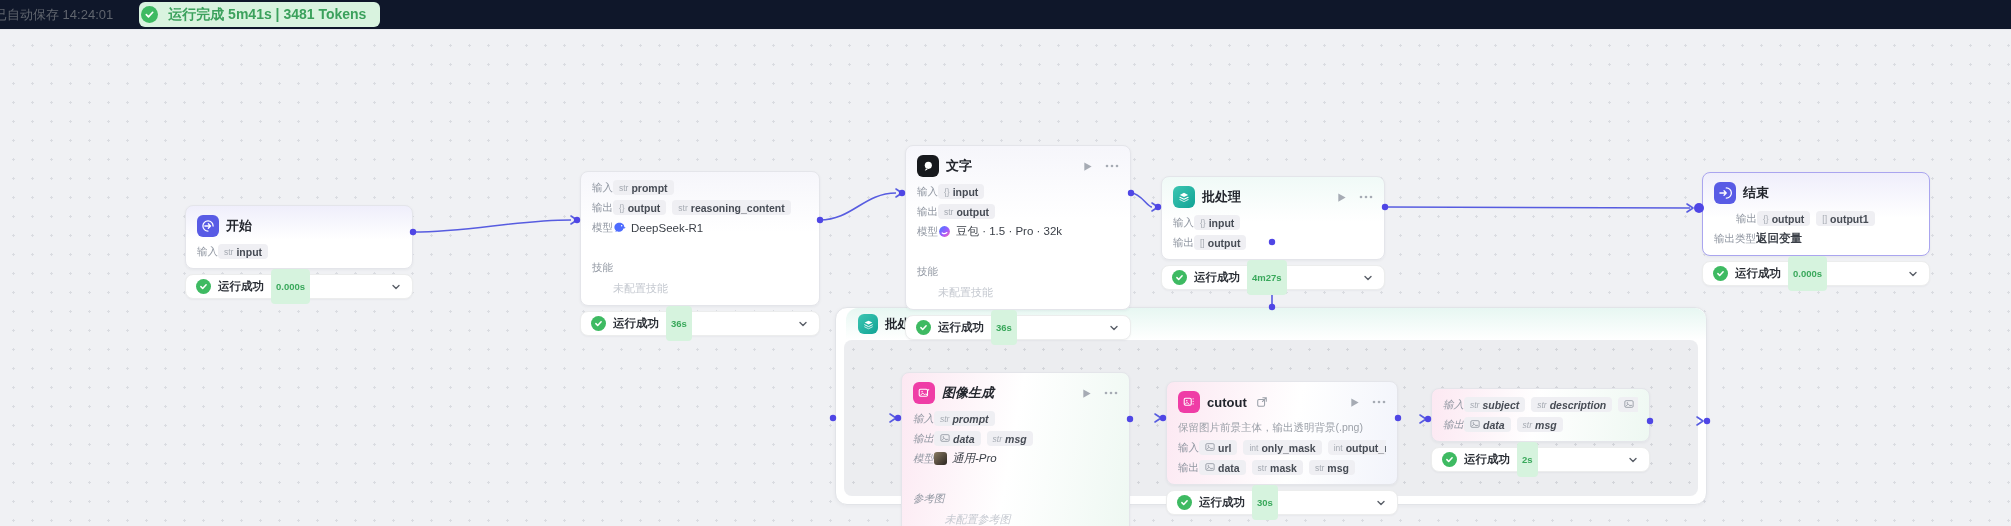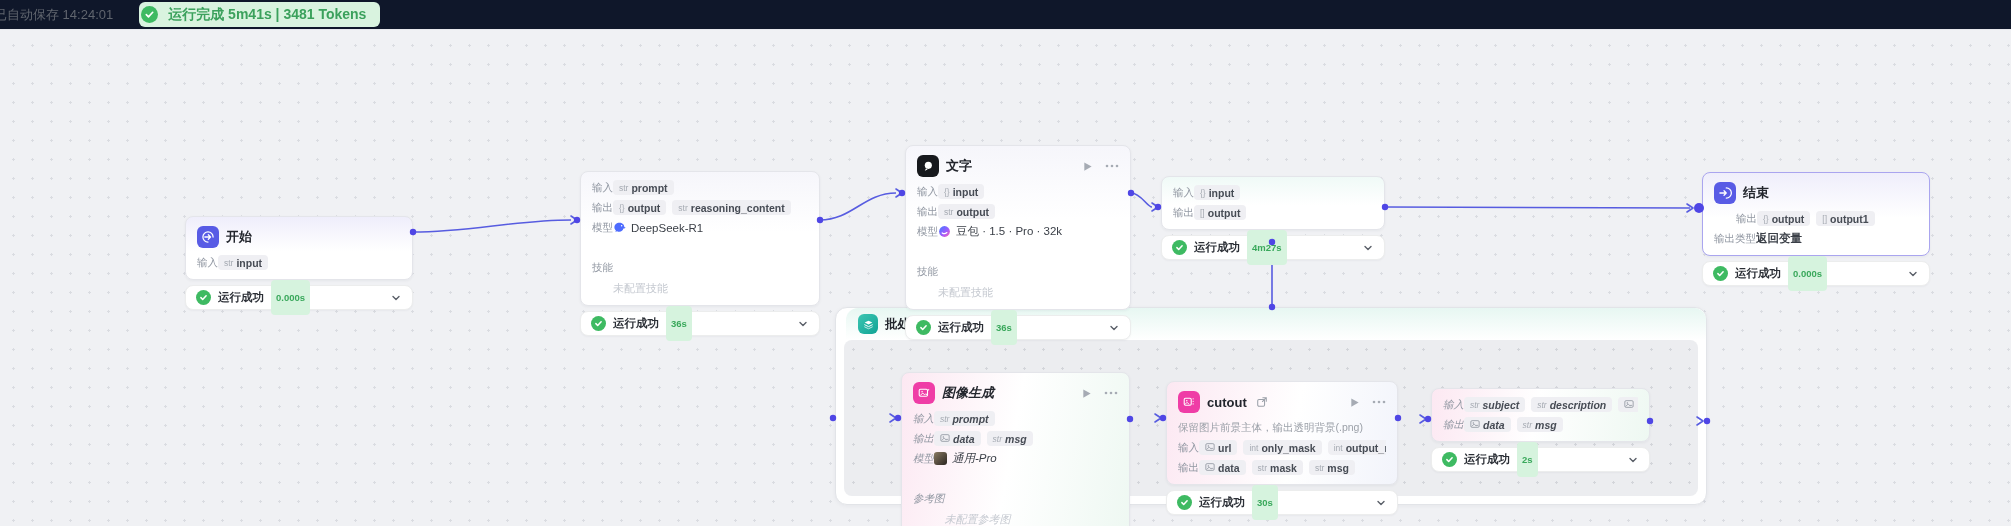--- a/index.html
+++ b/index.html
@@ -152,21 +152,21 @@
       <path d="M1155,384 L1161,388 L1155,392" stroke="#575ce0" stroke-width="1.6" fill="none" stroke-linecap="round" stroke-linejoin="round"></path>
       <circle cx="1130" cy="389" r="3.2" fill="#4f46e5"></circle>
       <circle cx="1163" cy="388" r="3.2" fill="#4f46e5"></circle>
       <path d="M1420,385 L1426,389 L1420,393" stroke="#575ce0" stroke-width="1.6" fill="none" stroke-linecap="round" stroke-linejoin="round"></path>
       <circle cx="1398" cy="388" r="3.2" fill="#4f46e5"></circle>
       <circle cx="1428" cy="389" r="3.2" fill="#4f46e5"></circle>
       <path d="M1697,387 L1703,391 L1697,395" stroke="#575ce0" stroke-width="1.6" fill="none" stroke-linecap="round" stroke-linejoin="round"></path>
       <circle cx="1650" cy="391" r="3.2" fill="#4f46e5"></circle>
       <circle cx="1707" cy="391" r="3.2" fill="#4f46e5"></circle>
     </svg>
-<div class="node hdr-tint-purple" style="left: 185px; top: 186px; width: 228px;">
+<div class="node hdr-tint-purple" style="left: 185px; top: 175px; width: 228px;">
       <div class="card">
         <div class="card-head">
           <span class="nicon" style="background: rgb(88, 91, 229);">
             <svg width="14" height="14" viewBox="0 0 22 22">
               <path d="M19 11a8 8 0 1 0-8 8" stroke="#fff" stroke-width="2" fill="none" stroke-linecap="round"></path>
               <path d="M6 11h9M11.5 7.5L15 11l-3.5 3.5" stroke="#fff" stroke-width="2" fill="none" stroke-linecap="round" stroke-linejoin="round"></path>
             </svg>
           </span>
           <span class="ntitle">开始</span>
         </div>
@@ -334,20 +334,44 @@
         <span class="stime">36s</span>
         <span class="schevron">
           <svg width="12" height="12" viewBox="0 0 12 12">
             <path d="M3 4.5l3 3 3-3" stroke="#5a5f68" stroke-width="1.4" fill="none" stroke-linecap="round" stroke-linejoin="round"></path>
           </svg>
         </span>
       </div>
     </div>
     <div class="node hdr-tint-teal" style="left: 1161px; top: 146px; width: 224px;">
       <div class="card">
+        <div class="card-head">
+          <span class="nicon" style="background: linear-gradient(135deg, rgb(60, 198, 178), rgb(17, 163, 149));">
+            <svg width="14" height="14" viewBox="0 0 22 22">
+              <path d="M11 4.5l6.5 3.2L11 10.9 4.5 7.7z" fill="#fff"></path>
+              <path d="M4.5 11.4l6.5 3.2 6.5-3.2" stroke="#fff" stroke-width="1.6" fill="none" stroke-linecap="round" stroke-linejoin="round"></path>
+              <path d="M4.5 15l6.5 3.2L17.5 15" stroke="#fff" stroke-width="1.6" fill="none" stroke-linecap="round" stroke-linejoin="round" opacity=".75"></path>
+            </svg>
+          </span>
+          <span class="ntitle">批处理</span>
+          <span class="head-ctl">
+            <button class="ctl-btn">
+              <svg width="11" height="11" viewBox="0 0 12 12">
+                <path d="M2.5 1.5l8 4.5-8 4.5z" fill="#a6abb4"></path>
+              </svg>
+            </button>
+            <button class="ctl-btn">
+              <svg width="14" height="4" viewBox="0 0 14 4">
+                <circle cx="2" cy="2" r="1.3" fill="#a6abb4"></circle>
+                <circle cx="7" cy="2" r="1.3" fill="#a6abb4"></circle>
+                <circle cx="12" cy="2" r="1.3" fill="#a6abb4"></circle>
+              </svg>
+            </button>
+          </span>
+        </div>
         <div class="rows">
           <div class="row">
             <span class="rlabel">输入</span>
             <span class="badges">
               <span class="badge">
                 <span class="tprefix">{}</span>
                 <span>input</span>
               </span>
             </span>
           </div>

